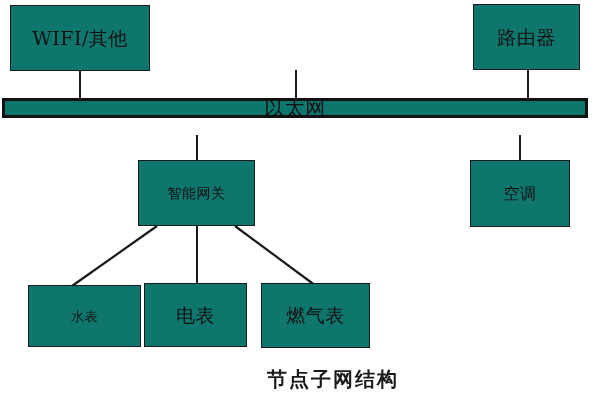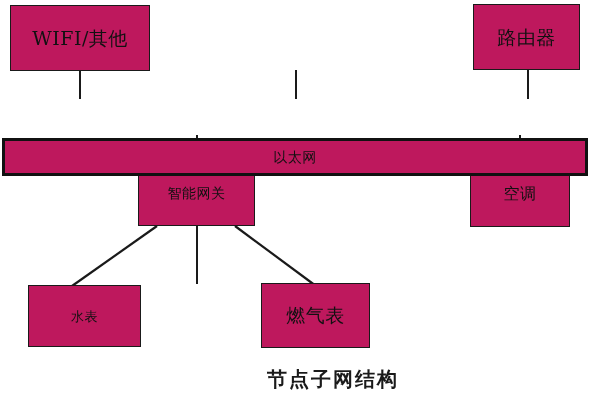--- a/index.html
+++ b/index.html
@@ -12,21 +12,21 @@
     width: 600px;
     height: 400px;
     background: #ffffff;
     overflow: hidden;
     font-family: "DejaVu Sans", sans-serif;
   }
   .node {
     position: absolute;
     box-sizing: border-box;
     border: 1.5px solid #1a1a1a;
-    background: #be185d;
+    background: #0f766e;
     display: flex;
     align-items: center;
     justify-content: center;
     color: #111111;
     line-height: 1;
     z-index: 3;
   }
   .node .label {
     display: block;
     white-space: nowrap;
@@ -41,25 +41,24 @@
   #node-air-controller {
     left: 242px; top: 4px; width: 108px; height: 66px;
     font-size: 19px;
   }
   #node-router {
     left: 473px; top: 4px; width: 107px; height: 66px;
     font-size: 19px;
   }
   
   #node-ethernet {
-    left: 2px; top: 98px; width: 586px; height: 38px;
+    left: 2px; top: 98px; width: 586px; height: 20px;
     border: 3.5px solid #111111;
-    font-size: 14px;
+    font-size: 20px;
     z-index: 4;
-    margin-top: 40px;
   }
   
   #node-gateway {
     left: 138px; top: 160px; width: 117px; height: 66px;
     font-size: 14px;
   }
   #node-air-conditioner {
     left: 470px; top: 160px; width: 100px; height: 67px;
     font-size: 16px;
   }
@@ -138,20 +137,23 @@
   </div>
 
   <div class="node" id="node-air-conditioner">
     <span class="label">空调</span>
   </div>
 
   <div class="node" id="node-water-meter">
     <span class="label">水表</span>
   </div>
 
+  <div class="node" id="node-electric-meter">
+    <span class="label">电表</span>
+  </div>
 
   <div class="node" id="node-gas-meter">
     <span class="label">燃气表</span>
   </div>
 
   <div id="caption">节点子网结构</div>
 
 </div>
 
 </body></html>

